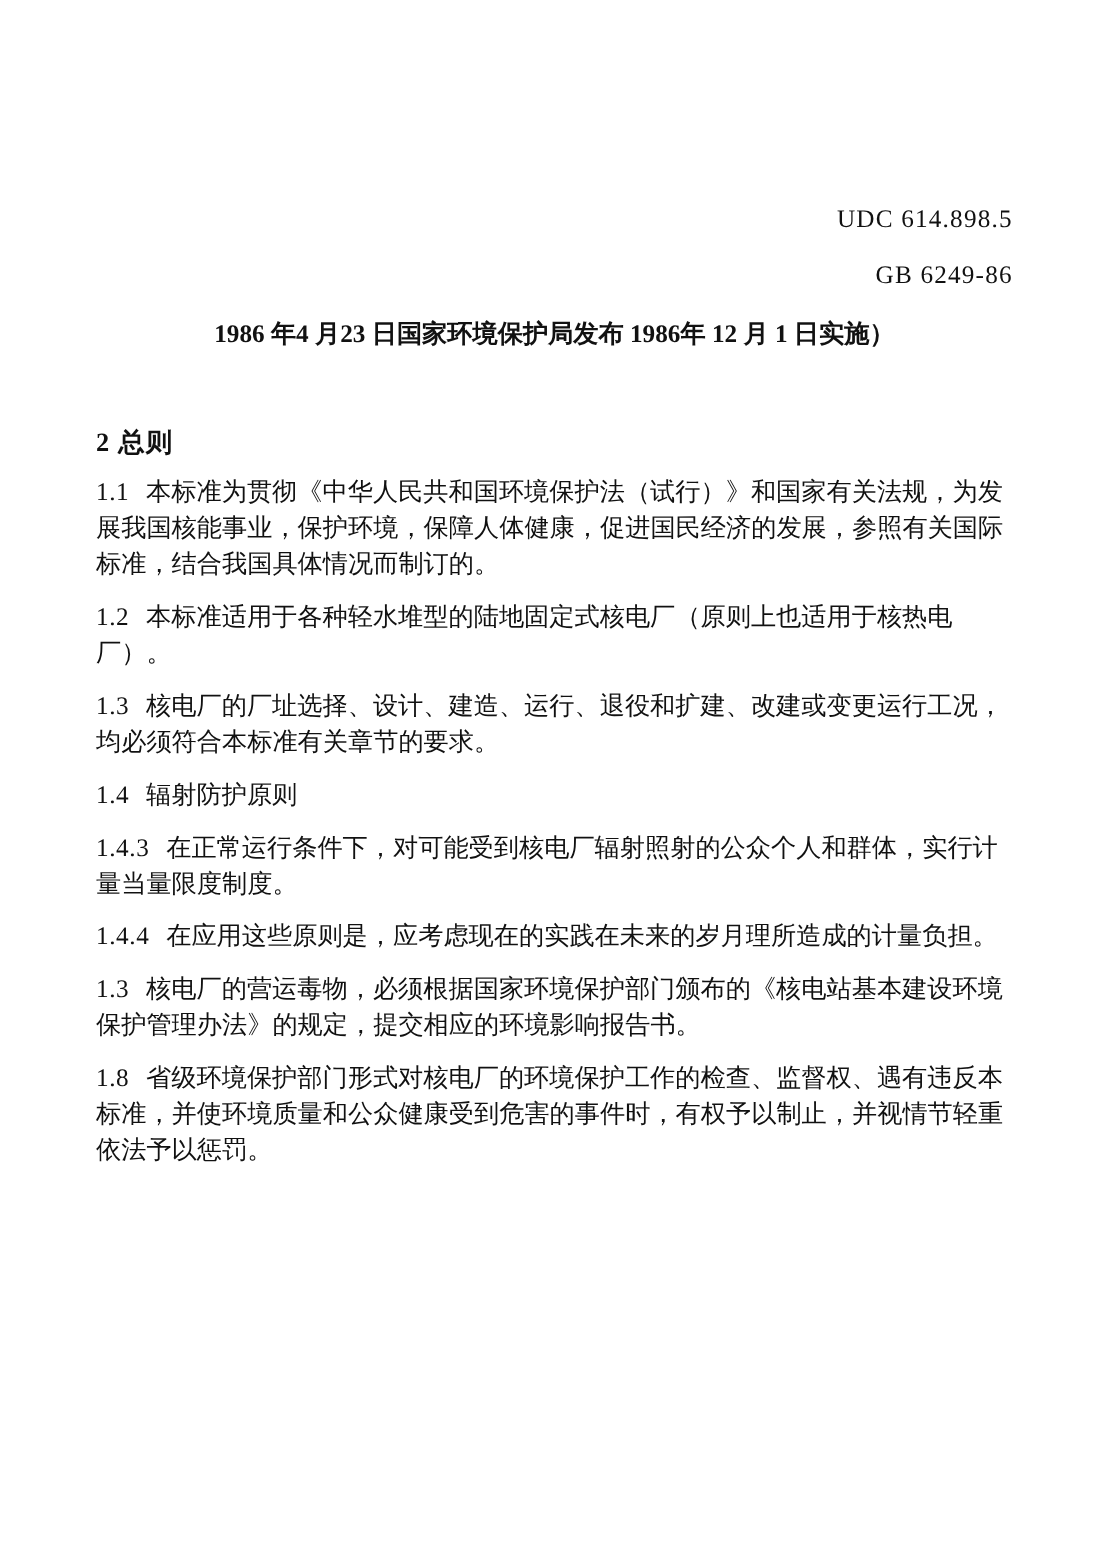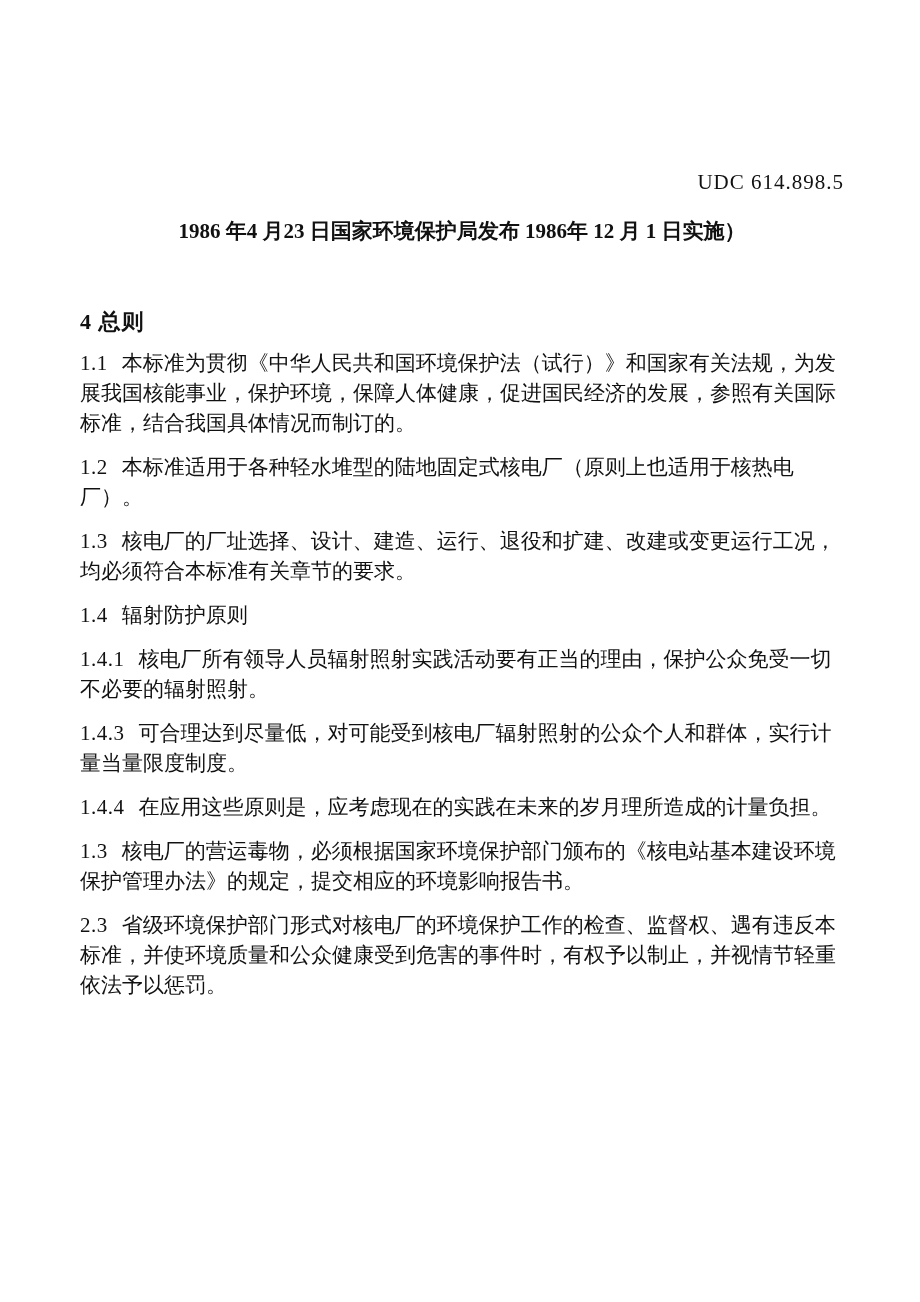--- a/index.html
+++ b/index.html
@@ -66,49 +66,47 @@
   }
   .para-text { }
 </style>
 </head>
 <body>
 
 <div class="page">
 
   <div class="doc-header">
     <div class="udc-line">UDC 614.898.5</div>
+    <div class="gb-line">GB 6249-86</div>
   </div>
 
   <div class="issue-line">1986 年4 月23 日国家环境保护局发布 1986年 12 月 1 日实施）</div>
 
-  <div class="section-heading">4 总则</div>
+  <div class="section-heading">2 总则</div>
 
   <div class="paragraphs">
     <p class="para">
       <span class="para-no">1.1</span><span class="para-text">本标准为贯彻《中华人民共和国环境保护法（试行）》和国家有关法规，为发展我国核能事业，保护环境，保障人体健康，促进国民经济的发展，参照有关国际标准，结合我国具体情况而制订的。</span>
     </p>
     <p class="para">
       <span class="para-no">1.2</span><span class="para-text">本标准适用于各种轻水堆型的陆地固定式核电厂（原则上也适用于核热电厂）。</span>
     </p>
     <p class="para">
       <span class="para-no">1.3</span><span class="para-text">核电厂的厂址选择、设计、建造、运行、退役和扩建、改建或变更运行工况，均必须符合本标准有关章节的要求。</span>
     </p>
     <p class="para">
       <span class="para-no">1.4</span><span class="para-text">辐射防护原则</span>
     </p>
     <p class="para">
-      <span class="para-no">1.4.1</span><span class="para-text">核电厂所有领导人员辐射照射实践活动要有正当的理由，保护公众免受一切不必要的辐射照射。</span>
-    </p>
-    <p class="para">
-      <span class="para-no">1.4.3</span><span class="para-text">可合理达到尽量低，对可能受到核电厂辐射照射的公众个人和群体，实行计量当量限度制度。</span>
+      <span class="para-no">1.4.3</span><span class="para-text">在正常运行条件下，对可能受到核电厂辐射照射的公众个人和群体，实行计量当量限度制度。</span>
     </p>
     <p class="para">
       <span class="para-no">1.4.4</span><span class="para-text">在应用这些原则是，应考虑现在的实践在未来的岁月理所造成的计量负担。</span>
     </p>
     <p class="para">
       <span class="para-no">1.3</span><span class="para-text">核电厂的营运毒物，必须根据国家环境保护部门颁布的《核电站基本建设环境保护管理办法》的规定，提交相应的环境影响报告书。</span>
     </p>
     <p class="para">
-      <span class="para-no">2.3</span><span class="para-text">省级环境保护部门形式对核电厂的环境保护工作的检查、监督权、遇有违反本标准，并使环境质量和公众健康受到危害的事件时，有权予以制止，并视情节轻重依法予以惩罚。</span>
+      <span class="para-no">1.8</span><span class="para-text">省级环境保护部门形式对核电厂的环境保护工作的检查、监督权、遇有违反本标准，并使环境质量和公众健康受到危害的事件时，有权予以制止，并视情节轻重依法予以惩罚。</span>
     </p>
   </div>
 
 </div>
 
 </body></html>

